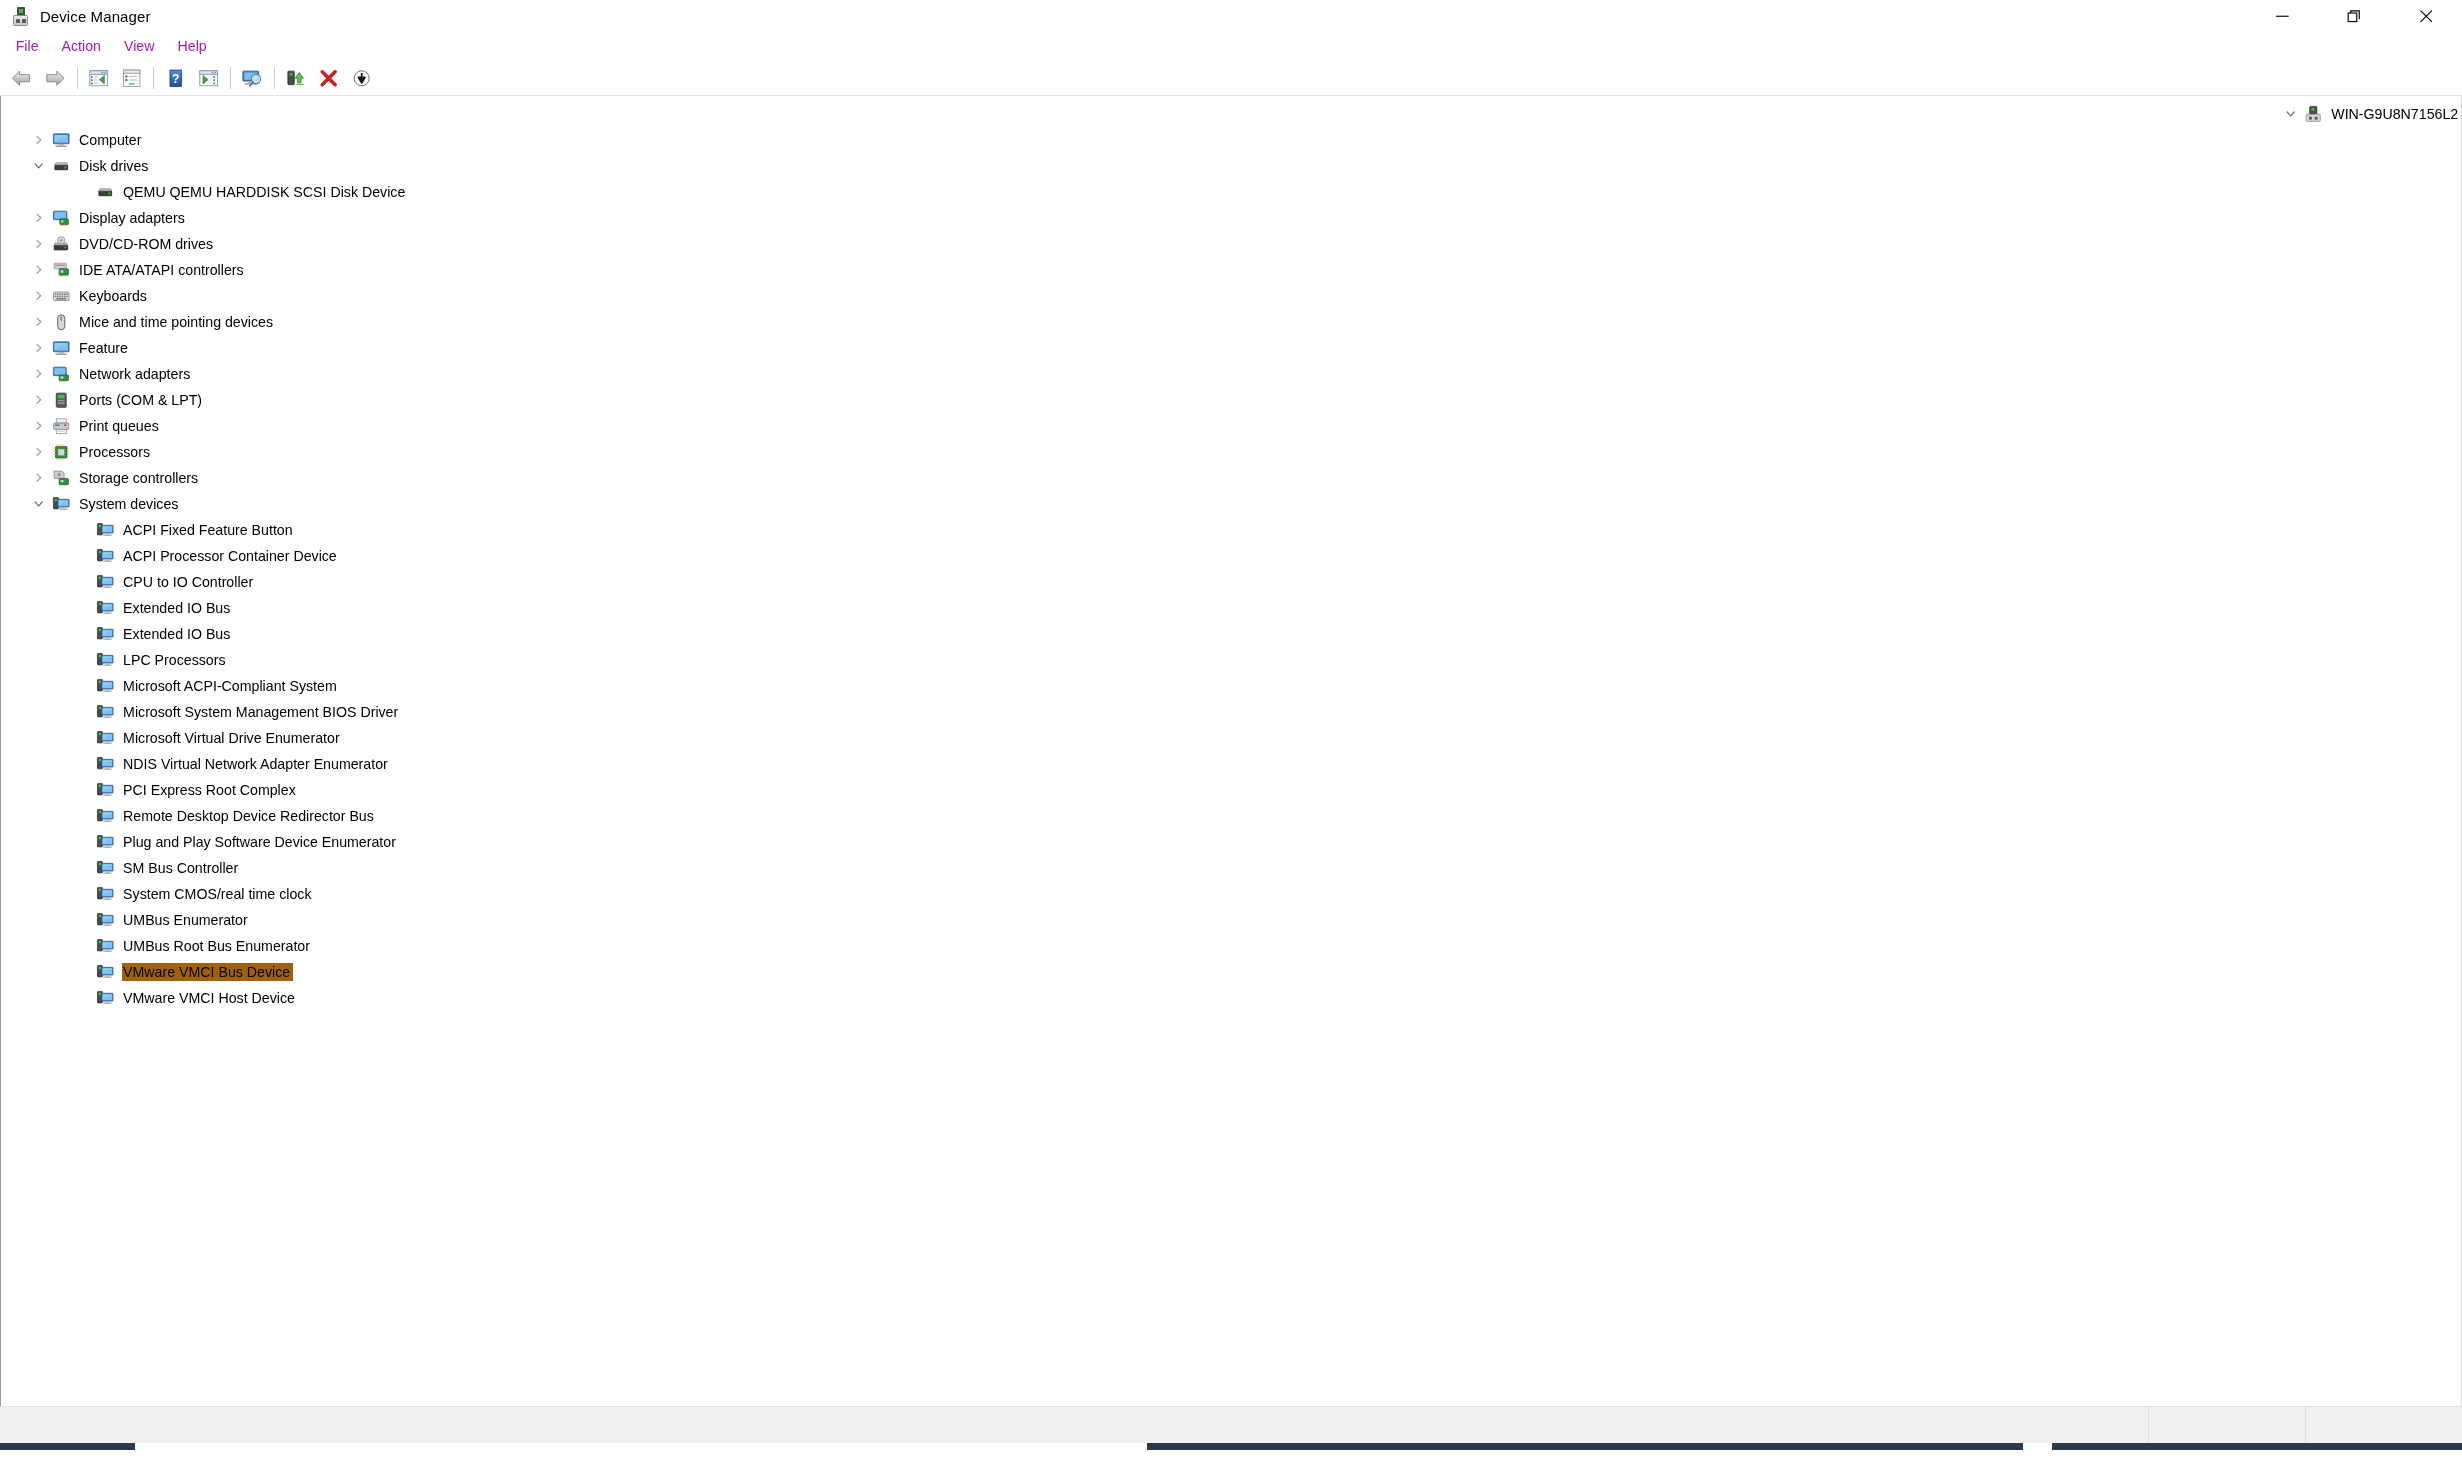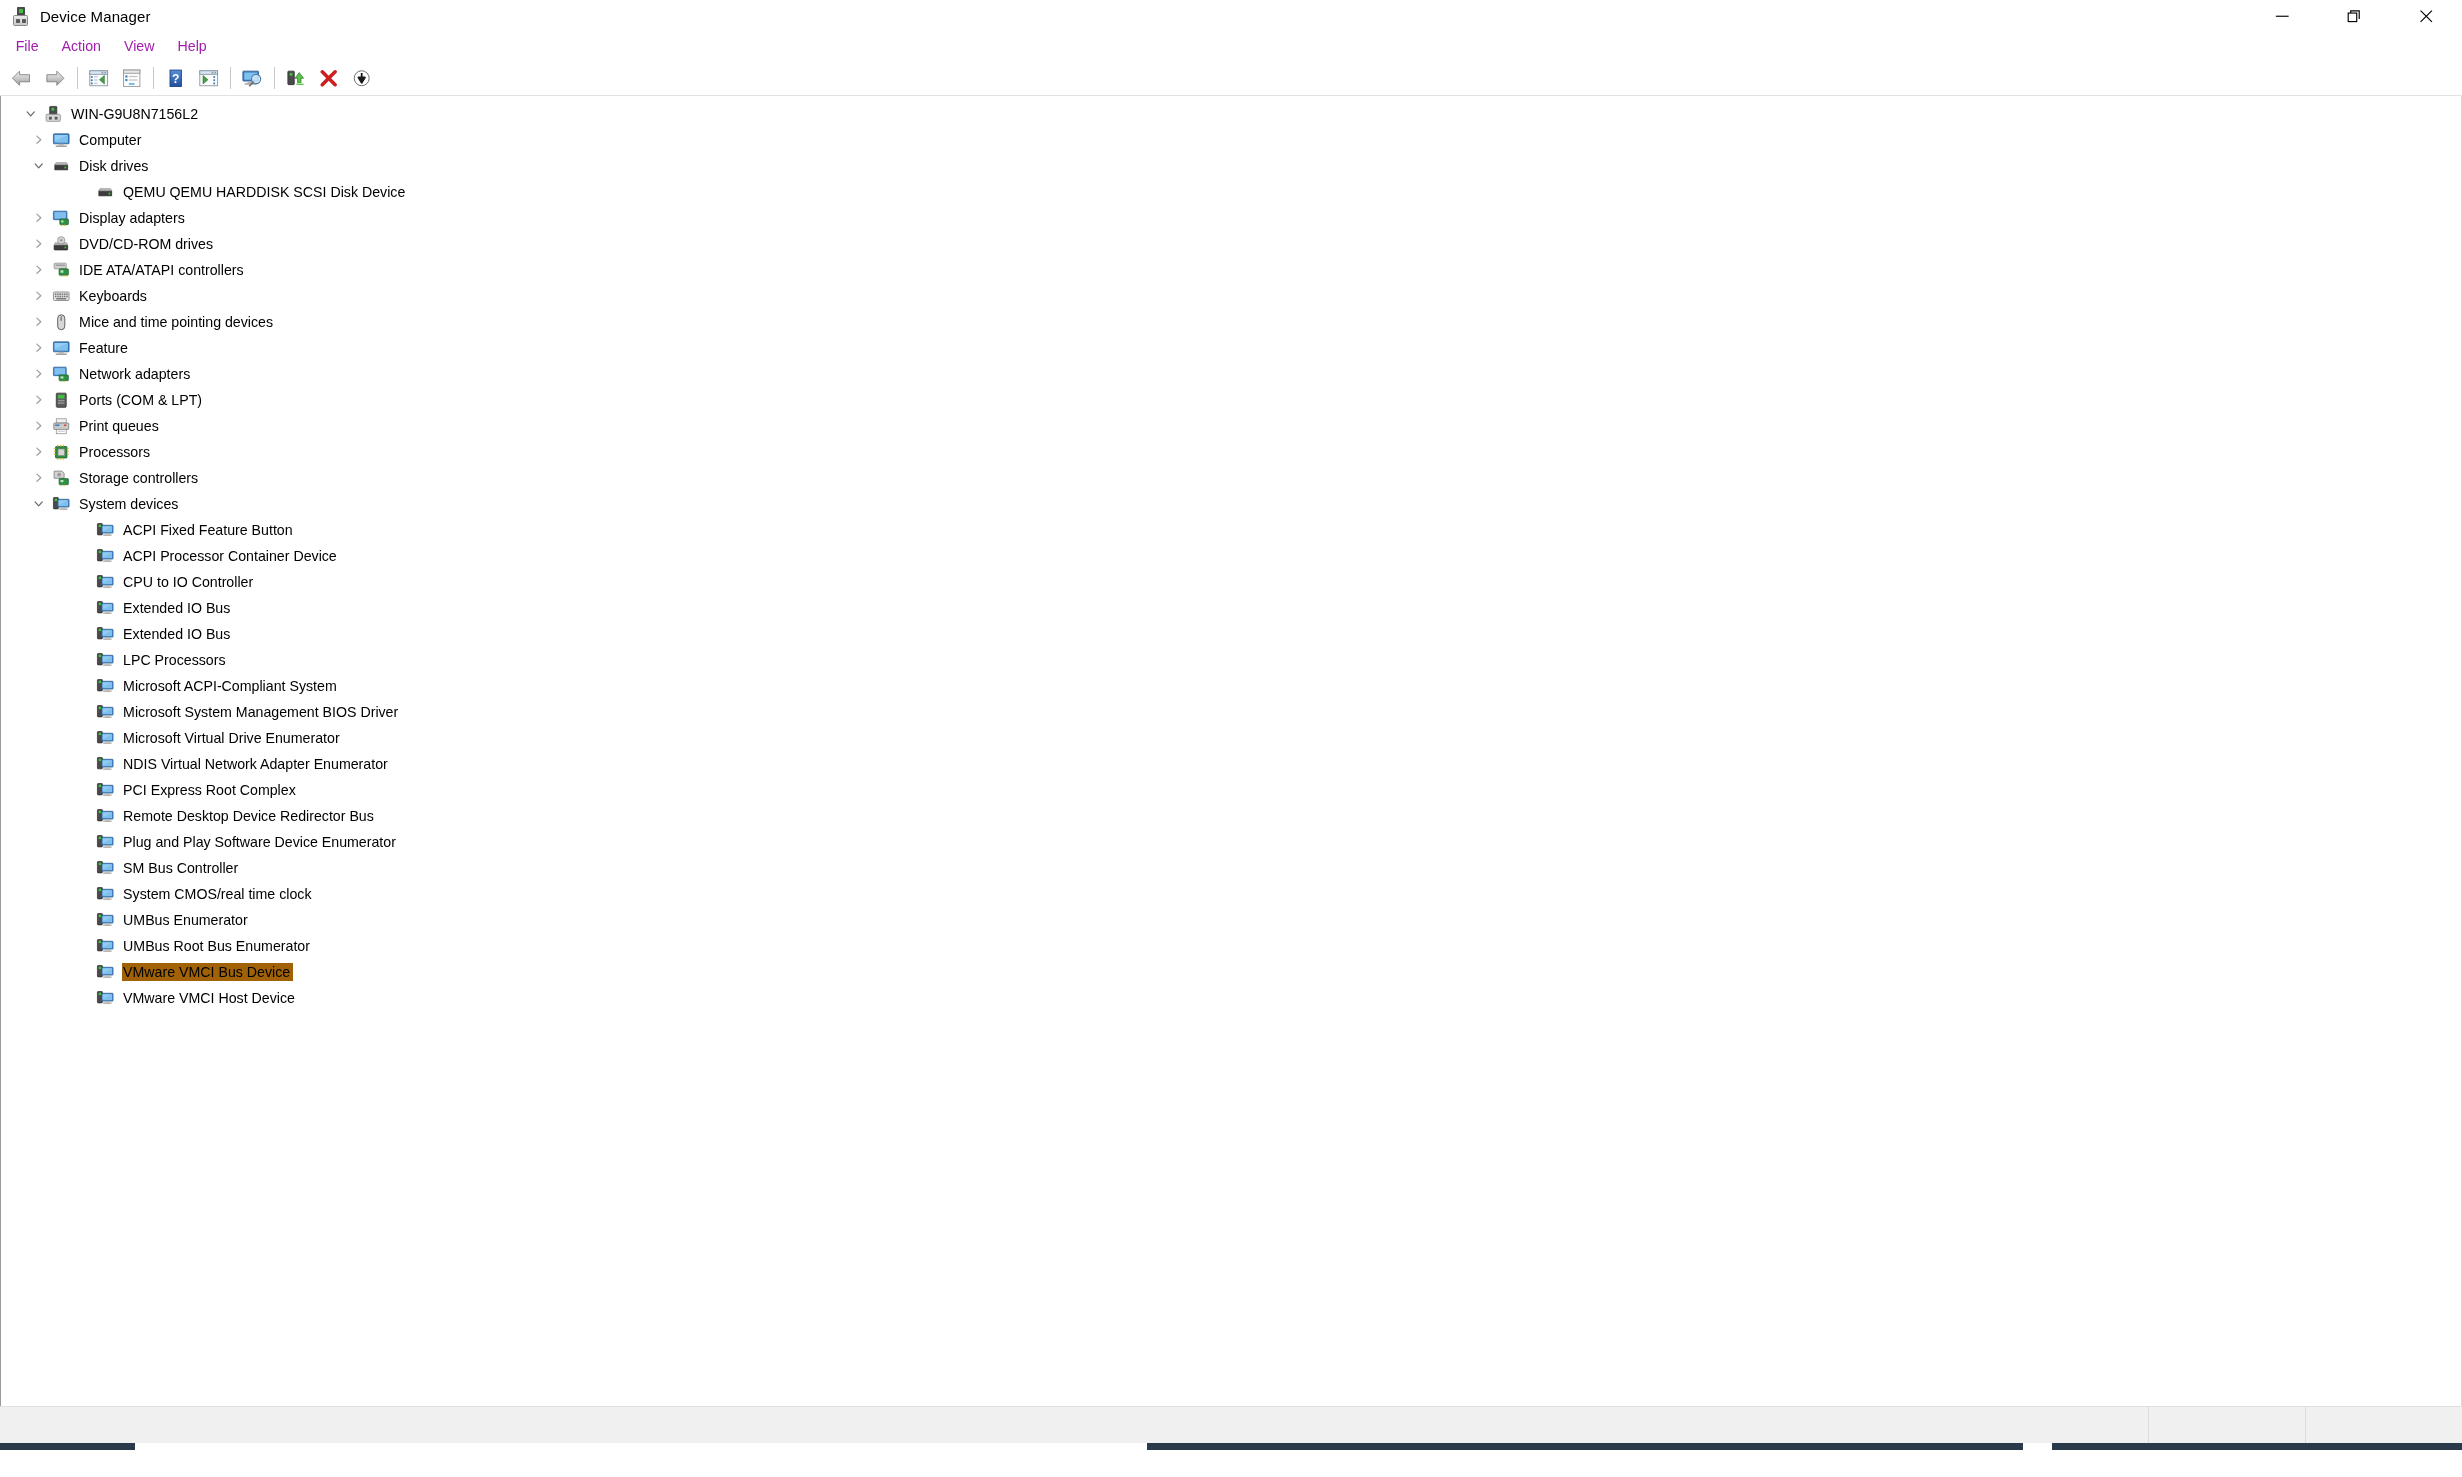--- a/index.html
+++ b/index.html
@@ -180,21 +180,21 @@
   .node-label {
     padding: 1.4px 2.8px 2.1px 1.4px;
     line-height: 1;
   }
   .node.selected .node-label {
     background: #a16207;
   }
   .node.selected {
     
   }
-  .depth0 { padding-left: 19px; }
+  .depth0 { padding-left: 19px; justify-content: flex-end; }
   .depth1 { padding-left: 27px; align-items: center; }
   .depth2 { padding-left: 71px; }
 
   
   .statusbar {
     height: 37px;
     flex: 0 0 37px;
     display: flex;
     align-items: stretch;
     background: #f0f0f0;

